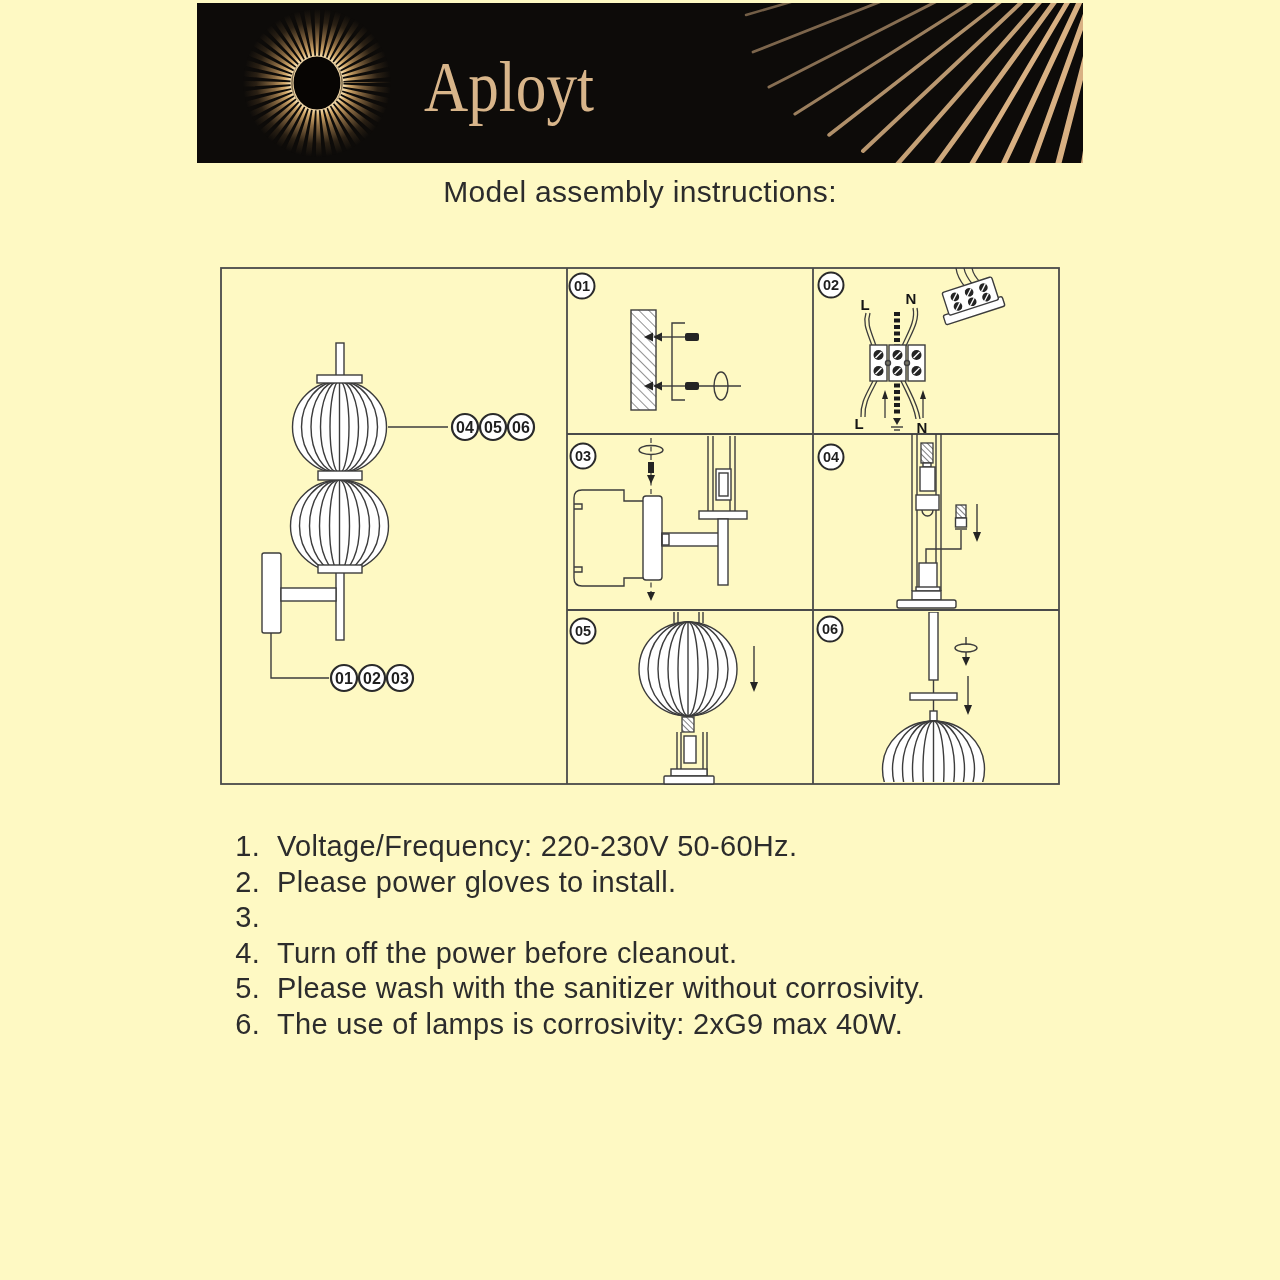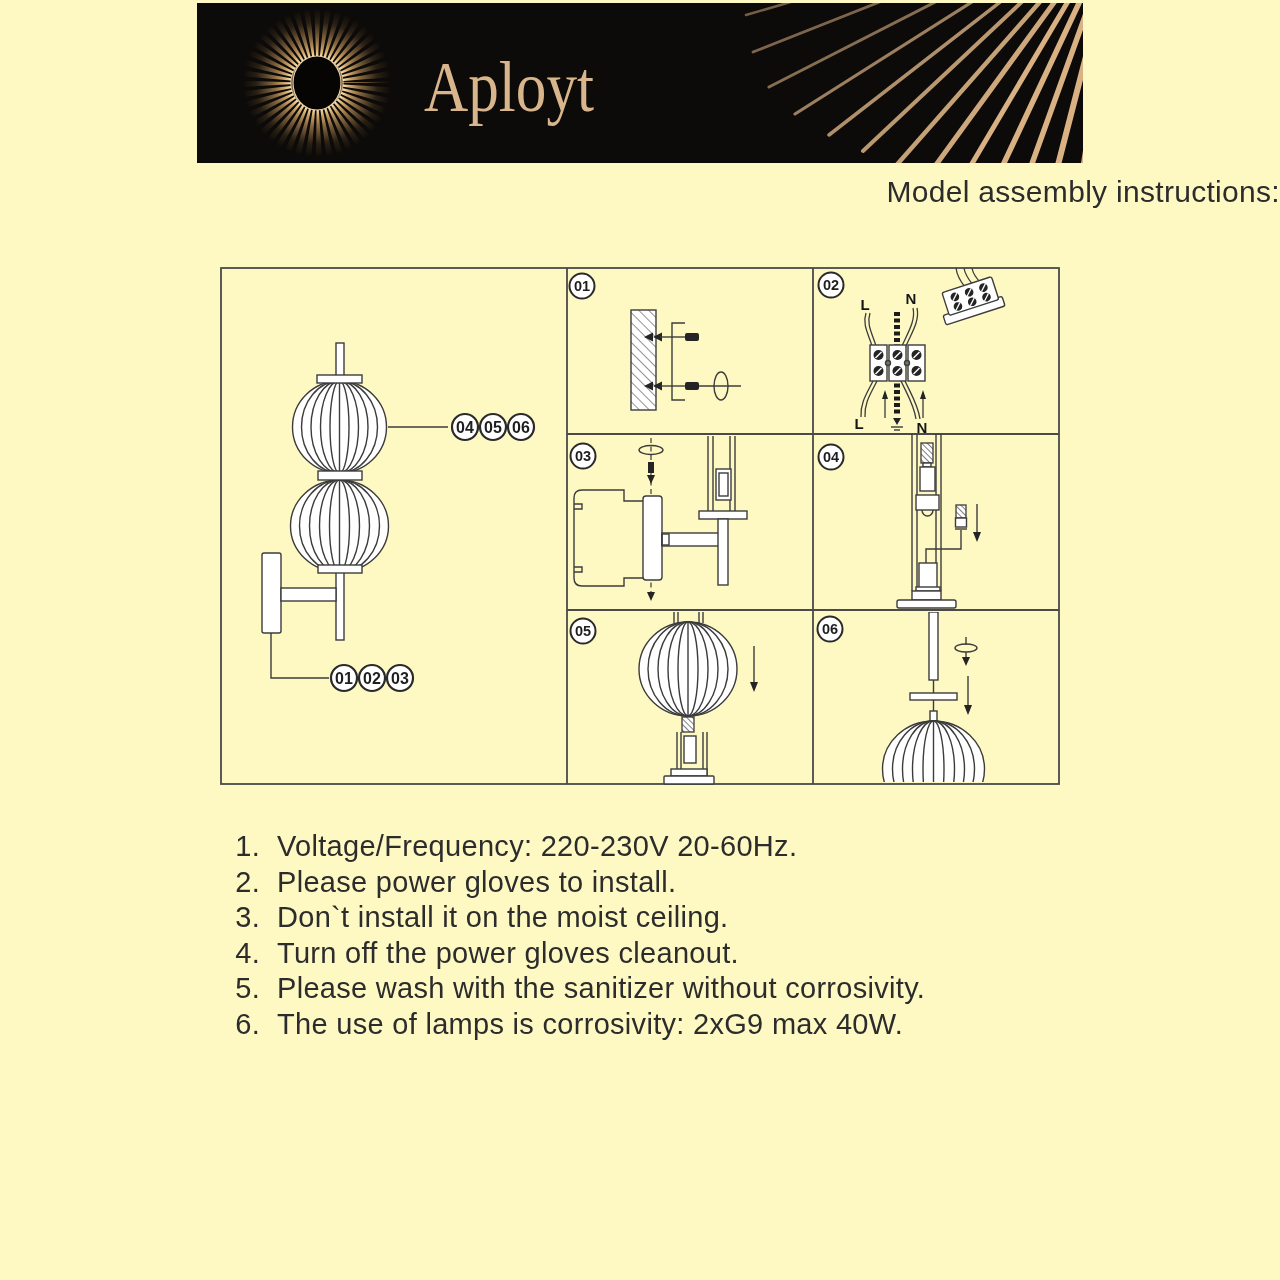--- a/index.html
+++ b/index.html
@@ -3,21 +3,21 @@
 <meta charset="utf-8">
 <style>
   html,body{margin:0;padding:0;background:#ffffff;}
   .page{position:relative;width:1280px;height:1280px;background:#fef9c3;overflow:hidden;
         font-family:"Liberation Sans",sans-serif;}
   
   .banner{position:absolute;left:197px;top:3px;width:886px;height:160px;background:#0d0b09;overflow:hidden;}
   .banner svg{position:absolute;left:0;top:0;}
   .brand-word{font-family:"Liberation Serif",serif;fill:#d8b58a;}
   
-  .title-block{position:absolute;left:0;top:173px;width:1280px;text-align:right;
+  .title-block{position:absolute;left:0;top:173px;width:1280px;text-align:center;
                color:#2c2c2c;font-size:30px;line-height:37px;letter-spacing:.3px;}
   
   .diagram{position:absolute;left:219px;top:266px;}
   .bd{fill:none;stroke:#4a4a4a;stroke-width:1.8;}
   .ln{fill:none;stroke:#3c3c3c;stroke-width:1.4;}
   .lw{fill:#ffffff;stroke:#3c3c3c;stroke-width:1.4;}
   .fd{fill:#242424;stroke:none;}
   .dash{fill:none;stroke:#3c3c3c;stroke-width:1.2;stroke-dasharray:5 3.5;}
   .badge circle{fill:#ffffff;stroke:#2a2a2a;stroke-width:2;}
   .badge text{font-family:"Liberation Sans",sans-serif;font-weight:bold;font-size:14.5px;
@@ -356,33 +356,32 @@
     </g>
     <g class="badge">
       <circle cx="611" cy="363" r="12.5"></circle>
       <text x="611" y="368">06</text>
     </g>
   </svg>
 
   <div class="instructions">
     <div class="item">
       <span class="num">1.</span>
-      <span class="txt">Voltage/Frequency: 220-230V 20-60Hz.</span>
+      <span class="txt">Voltage/Frequency: 220-230V 50-60Hz.</span>
     </div>
     <div class="item">
       <span class="num">2.</span>
       <span class="txt">Please power gloves to install.</span>
     </div>
     <div class="item">
       <span class="num">3.</span>
-      <span class="txt">Don`t install it on the moist ceiling.</span>
     </div>
     <div class="item">
       <span class="num">4.</span>
-      <span class="txt">Turn off the power gloves cleanout.</span>
+      <span class="txt">Turn off the power before cleanout.</span>
     </div>
     <div class="item">
       <span class="num">5.</span>
       <span class="txt">Please wash with the sanitizer without corrosivity.</span>
     </div>
     <div class="item">
       <span class="num">6.</span>
       <span class="txt">The use of lamps is corrosivity: 2xG9 max 40W.</span>
     </div>
   </div>

